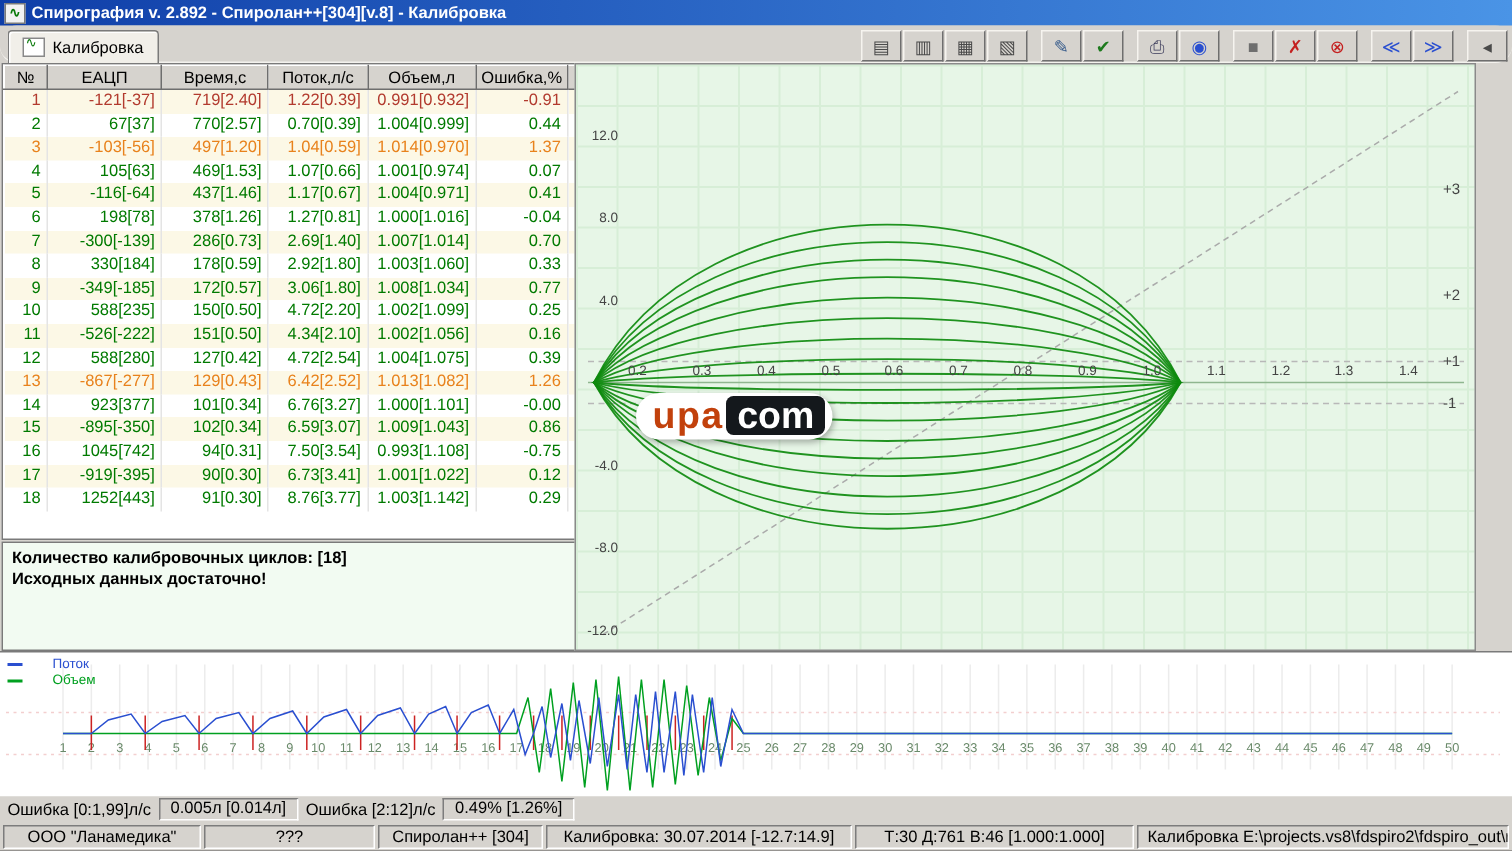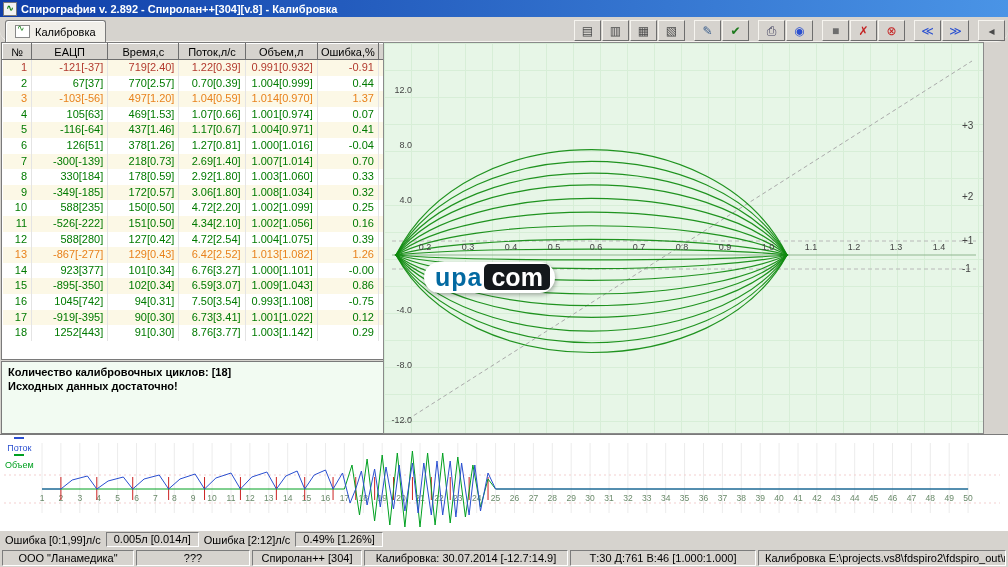--- a/index.html
+++ b/index.html
@@ -41,28 +41,28 @@
     background:#f2fbf2; border:1px solid #7a7a7a; padding:3px 6px; font-weight:bold; line-height:14px; }
   
   .chart-panel { position:absolute; left:383px; top:42px; width:601px; height:392px; box-sizing:border-box;
     background-color:#e7f6e7; border:1px solid #8a8a8a;
     background-image:linear-gradient(#d7eed7 1px, transparent 1px),
                      linear-gradient(90deg,#d7eed7 1px, transparent 1px);
     background-size:27px 27px; overflow:hidden; }
   .chart-svg { position:absolute; left:0; top:0; }
   .watermark { position:absolute; left:40px; top:219px; z-index:5; display:flex; align-items:center;
     background:#fff; border-radius:18px; padding:2px 5px 3px 11px; box-shadow:1px 2px 4px rgba(0,0,0,.3); }
-  .watermark .upa { color:#0369a1; font-weight:bold; font-size:25px; line-height:26px; letter-spacing:1px; }
+  .watermark .upa { color:#c2410c; font-weight:bold; font-size:25px; line-height:26px; letter-spacing:1px; }
   .watermark .com { background:#14181c; color:#fff; font-weight:bold; font-size:25px; line-height:26px;
     border-radius:5px; padding:0 7px; margin-left:2px; }
   
   .strip-panel { position:absolute; left:0; top:434px; width:1008px; height:97px; background:#fff;
     border-top:1px solid #7a7a7a; box-sizing:border-box; overflow:hidden; }
   .strip-legend { position:absolute; left:5px; top:2px; z-index:4; line-height:11px; font-size:9px; }
-  .legend-line { display:flex; align-items:center; gap:4px;flex-direction:column; }
+  .legend-line { display:flex; align-items:center; gap:20px; }
   .legend-dash { width:10px; height:0; border-top:2px solid; }
   
   .status-row { position:absolute; left:0; top:531px; width:1008px; height:17px; background:#d6d3ce;
     display:flex; align-items:center; gap:5px; padding-left:5px; box-sizing:border-box; }
   .status-value { border:1px solid; border-color:#7c7c7c #fff #fff #7c7c7c; padding:0 7px;
     height:13px; line-height:13px; background:#d6d3ce; white-space:nowrap;text-align:center; }
   .bottom-bar { position:absolute; left:0; top:548px; width:1008px; height:19px; background:#d6d3ce;
     display:flex; gap:2px; padding:2px 2px 0 2px; box-sizing:border-box; }
   .bb-seg { border:1px solid; border-color:#7c7c7c #fff #fff #7c7c7c; height:14px; line-height:14px;
     padding:0 6px; text-align:center; white-space:nowrap; overflow:hidden; box-sizing:content-box; }
@@ -168,52 +168,52 @@
             <td>5</td>
             <td>-116[-64]</td>
             <td>437[1.46]</td>
             <td>1.17[0.67]</td>
             <td>1.004[0.971]</td>
             <td>0.41</td>
             <td class="sign">—</td>
           </tr>
           <tr style="background: rgb(255, 255, 255); color: rgb(0, 122, 0);">
             <td>6</td>
-            <td>126[51]</td>
+            <td>198[78]</td>
             <td>378[1.26]</td>
             <td>1.27[0.81]</td>
             <td>1.000[1.016]</td>
             <td>-0.04</td>
             <td class="sign">+</td>
           </tr>
           <tr style="background: rgb(252, 248, 230); color: rgb(0, 122, 0);">
             <td>7</td>
             <td>-300[-139]</td>
-            <td>218[0.73]</td>
+            <td>286[0.73]</td>
             <td>2.69[1.40]</td>
             <td>1.007[1.014]</td>
             <td>0.70</td>
             <td class="sign">—</td>
           </tr>
           <tr style="background: rgb(255, 255, 255); color: rgb(0, 122, 0);">
             <td>8</td>
             <td>330[184]</td>
             <td>178[0.59]</td>
             <td>2.92[1.80]</td>
             <td>1.003[1.060]</td>
             <td>0.33</td>
             <td class="sign">+</td>
           </tr>
           <tr style="background: rgb(252, 248, 230); color: rgb(0, 122, 0);">
             <td>9</td>
             <td>-349[-185]</td>
             <td>172[0.57]</td>
             <td>3.06[1.80]</td>
             <td>1.008[1.034]</td>
-            <td>0.32</td>
+            <td>0.77</td>
             <td class="sign">—</td>
           </tr>
           <tr style="background: rgb(255, 255, 255); color: rgb(0, 122, 0);">
             <td>10</td>
             <td>588[235]</td>
             <td>150[0.50]</td>
             <td>4.72[2.20]</td>
             <td>1.002[1.099]</td>
             <td>0.25</td>
             <td class="sign">+</td>

